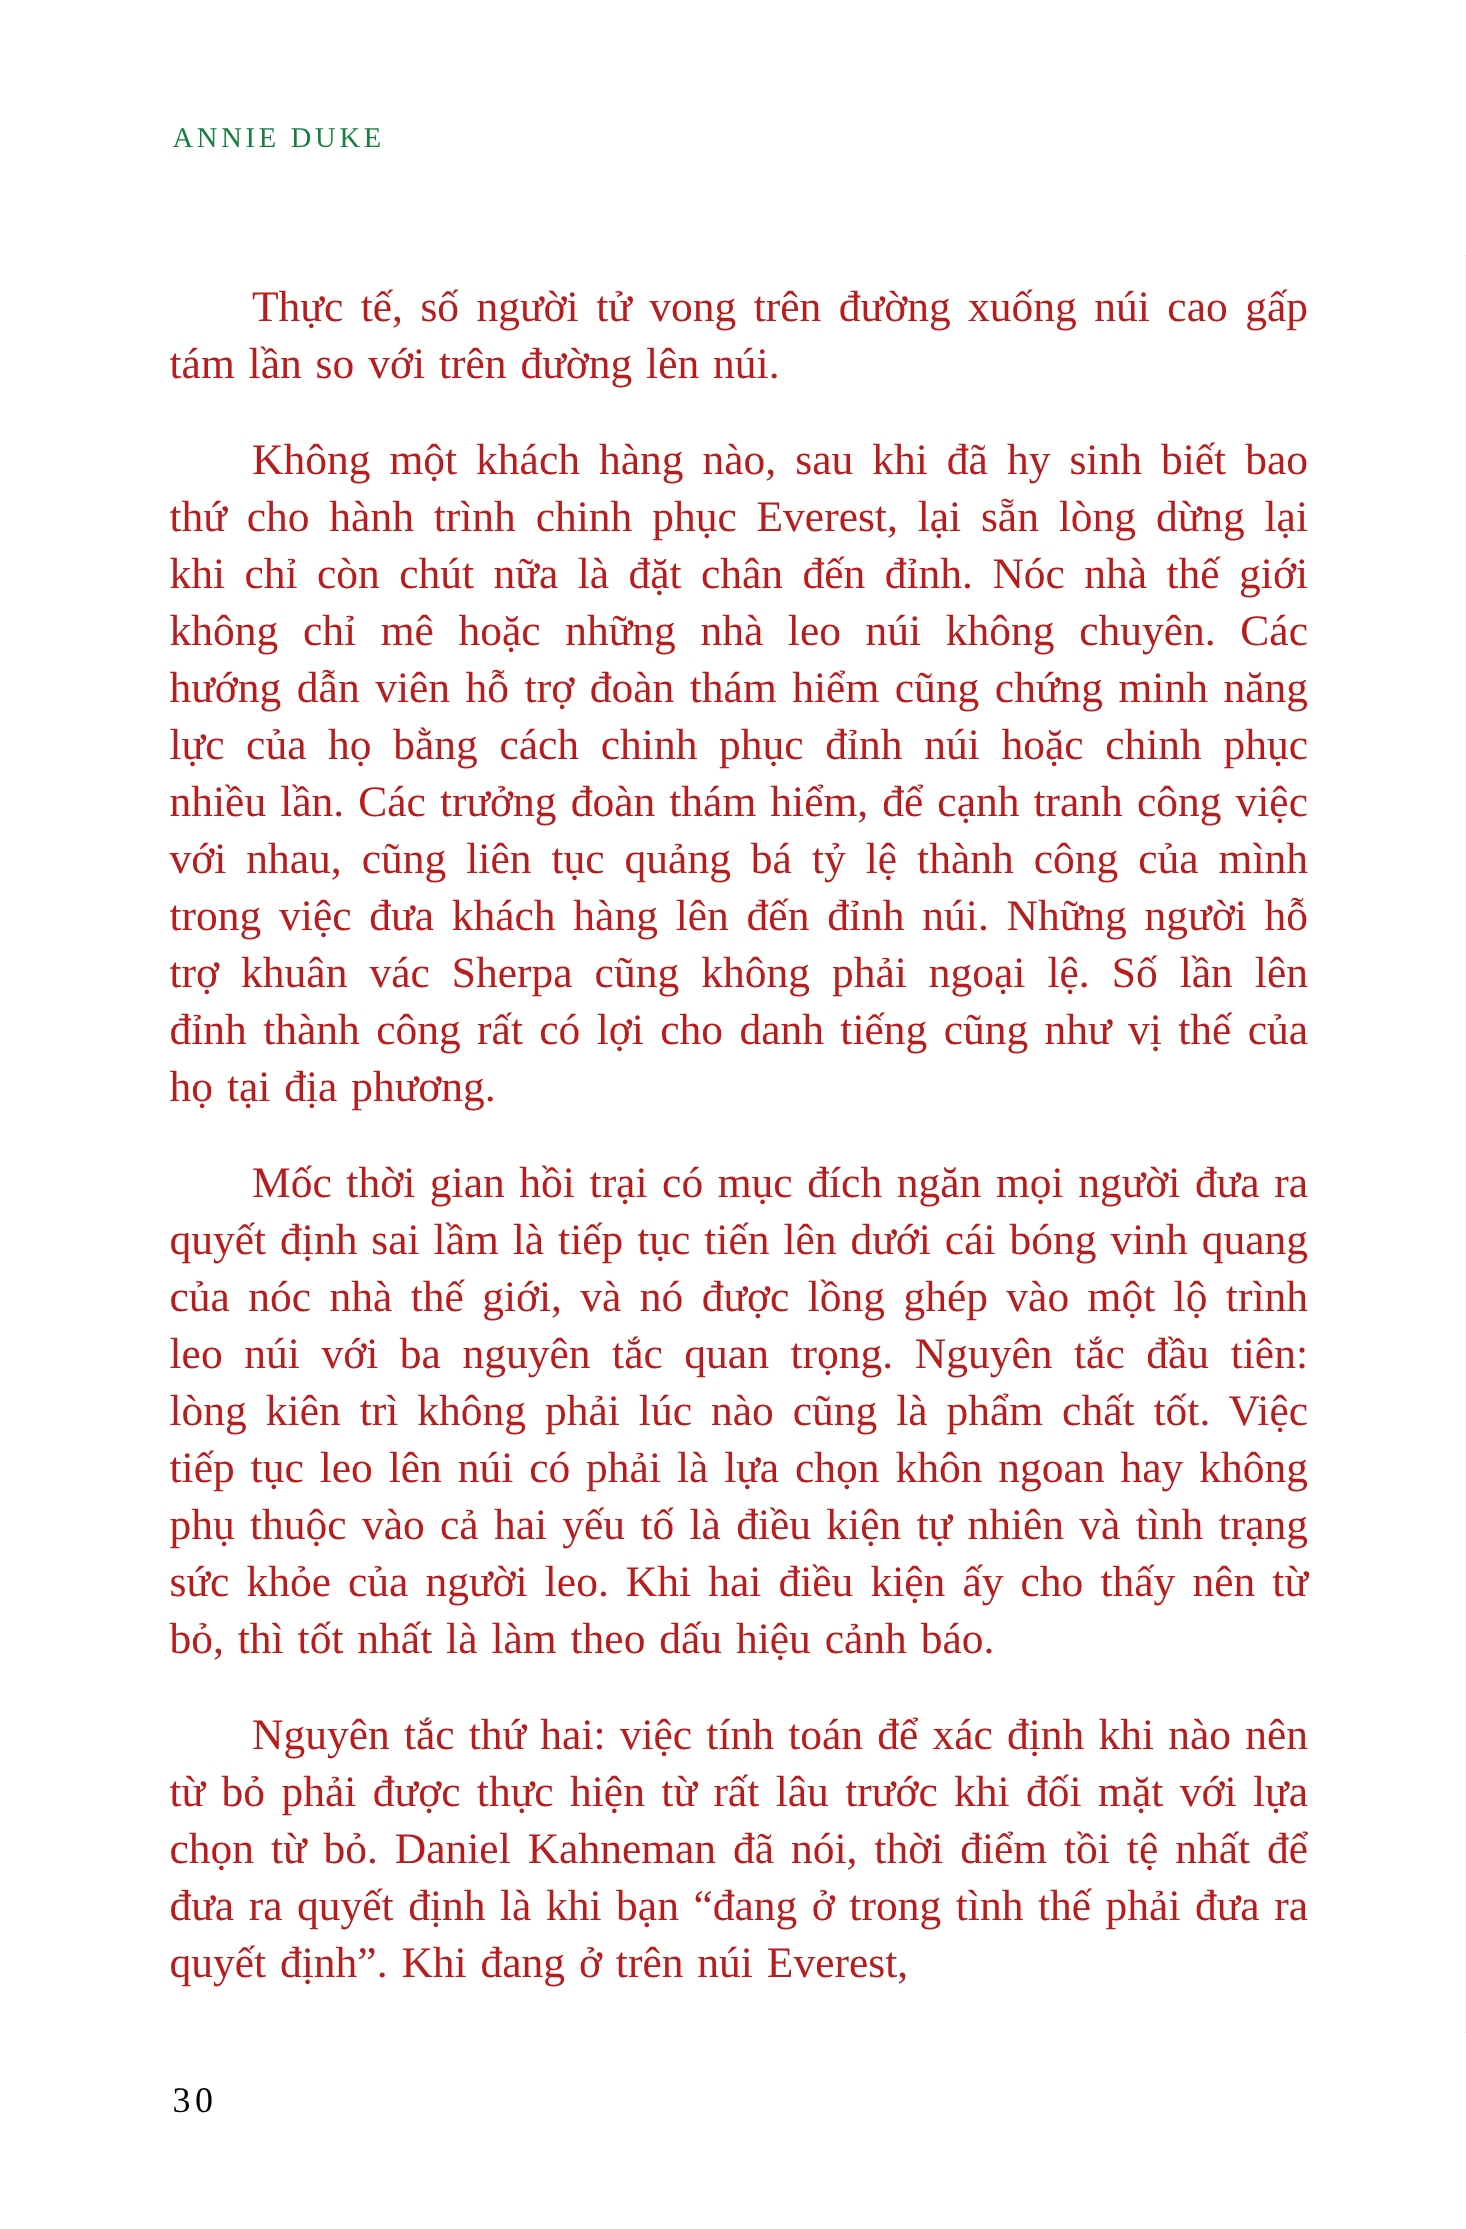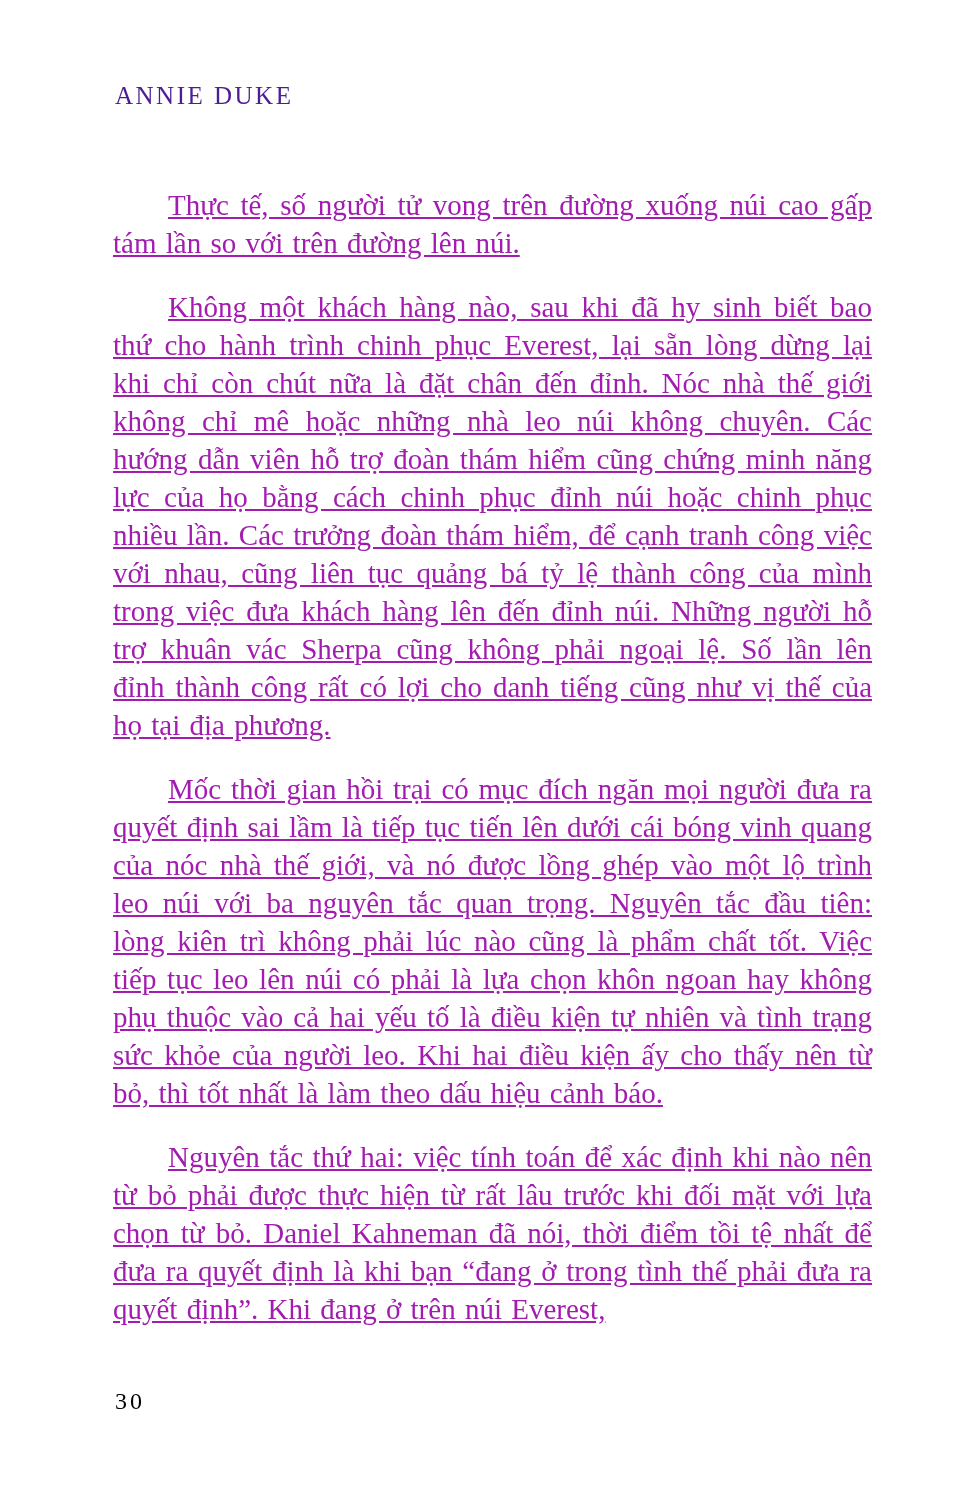--- a/index.html
+++ b/index.html
@@ -13,32 +13,31 @@
     height: 1486px;
     margin: 0 auto;
     background: #ffffff;
     overflow: hidden;
     font-family: "Liberation Serif", "DejaVu Serif", serif;
   }
   .running-header {
     position: absolute;
     top: 82px;
     left: 115px;
-    font-size: 25px;
+    font-size: 19px;
     letter-spacing: 2.5px;
-    color: #4c1d95;
+    color: #15803d;
     font-weight: 400;
   }
   .body-text {
     position: absolute;
     top: 186px;
     left: 113px;
     width: 759px;
-    color: #a21caf;
-    text-decoration: underline;
+    color: #b91c1c;
   }
   .body-text p {
     margin: 0 0 26px 0;
     font-size: 29px;
     line-height: 38px;
     text-align: justify;
     text-indent: 55px;
     word-spacing: 2px;
   }
   .page-number {

